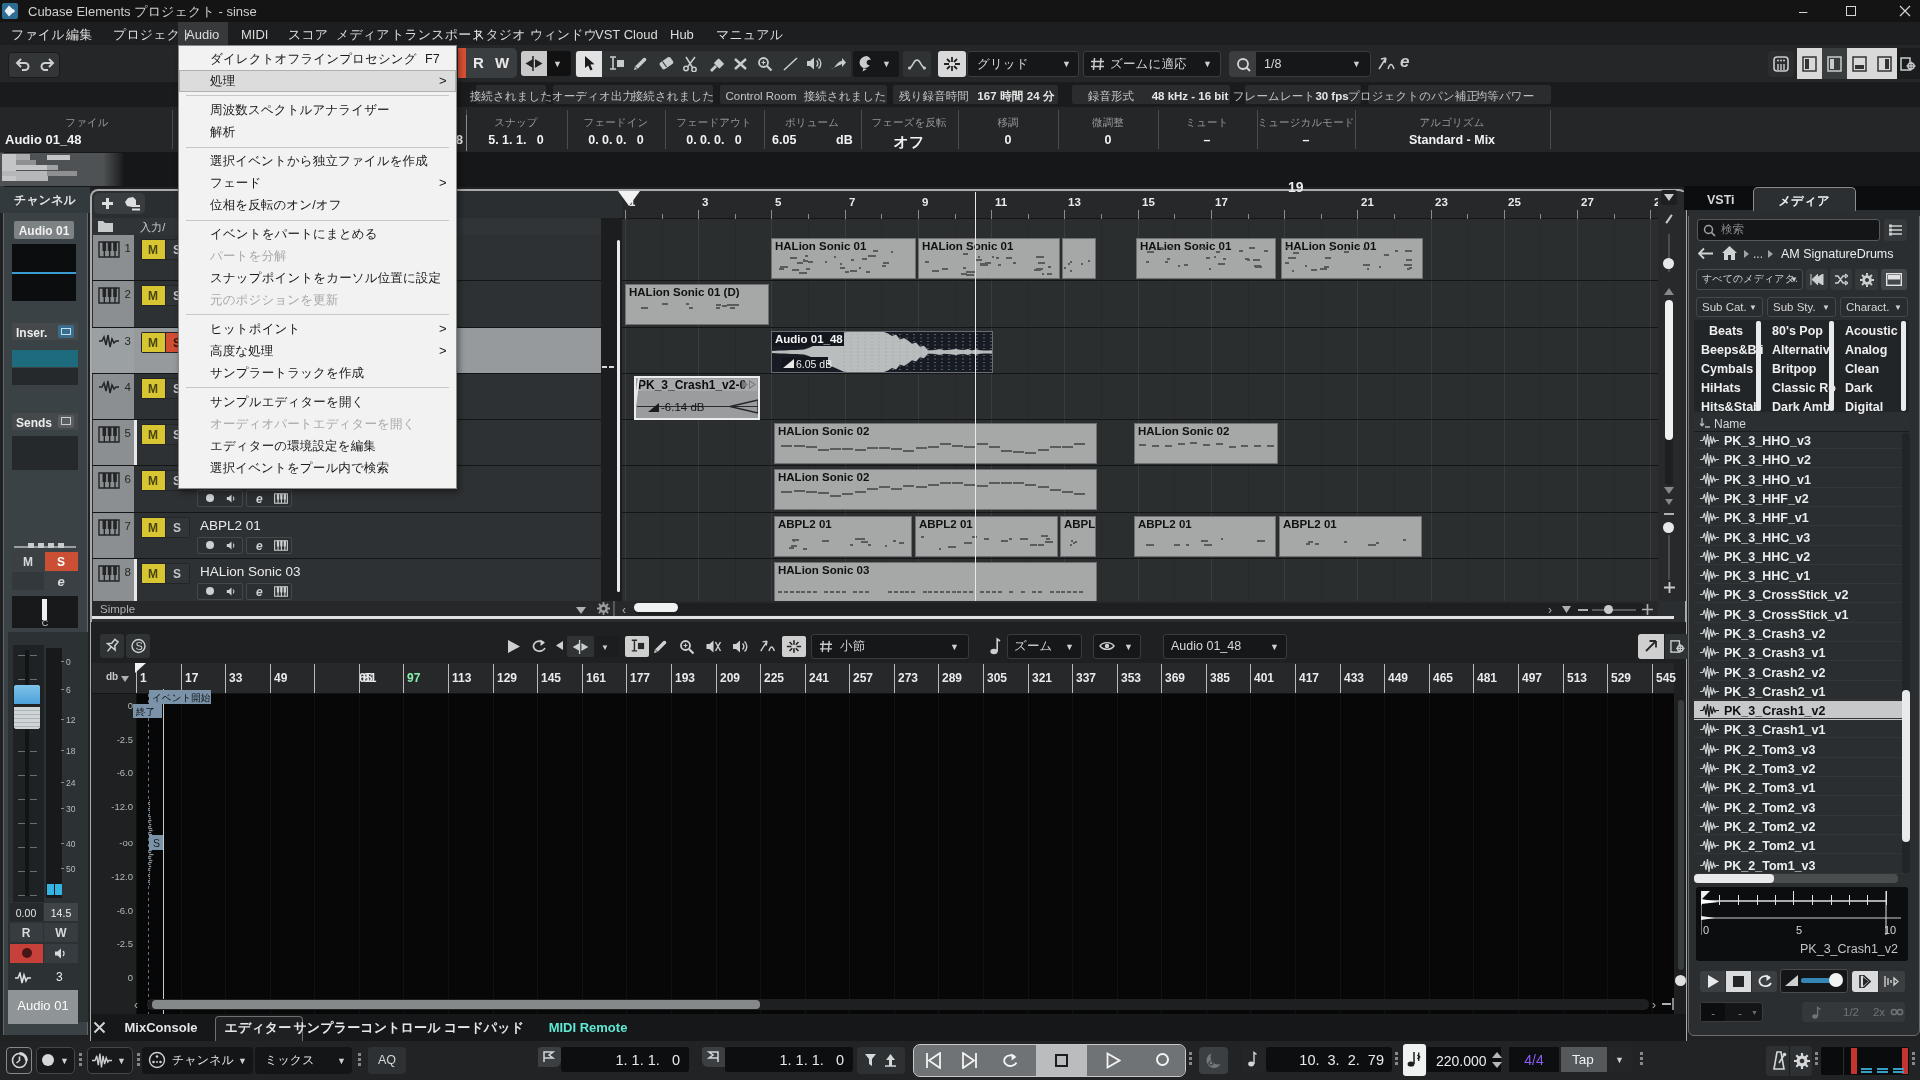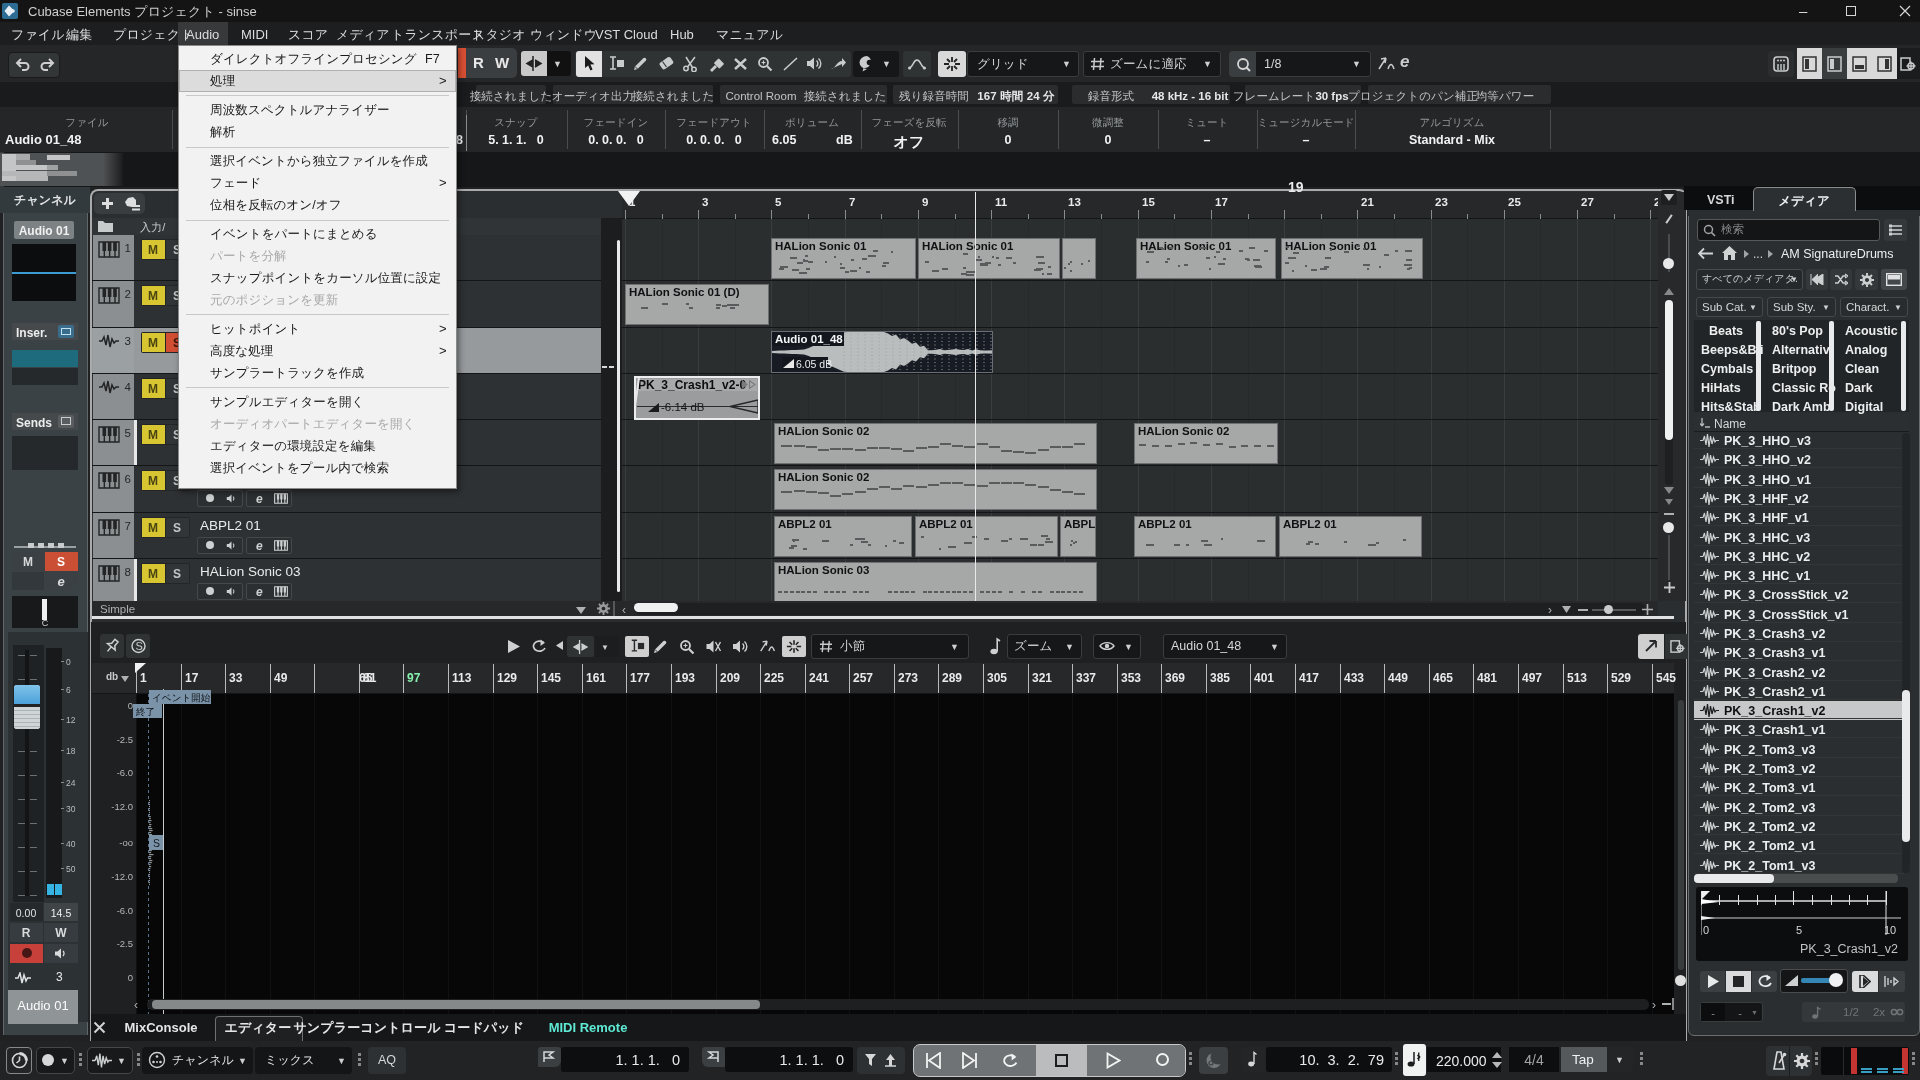--- a/index.html
+++ b/index.html
@@ -1683,21 +1683,21 @@
     <path d="M7 14 V2" stroke="#1a1b1c" stroke-width="1.5"></path>
     <path d="M10.5 5 L13 8 M10.5 9 L13 6 M11.75 2.5 V11" stroke="#1a1b1c" stroke-width="1.3"></path>
   </svg>
 <div class="ab" style="left:1427px;top:1047px;width:74px;height:25px;background:#0d0e0f"></div>
 <div class="ab" style="left:1436px;top:1054px;font-size:14px;color:#e8eaeb;font-weight:normal;white-space:nowrap;line-height:1;">220.000</div>
 <svg class="ab" style="left:1492px;top:1052px" width="10" height="16" viewBox="0 0 10 16">
     <path d="M5 0 L10 6 H0 Z" fill="#b4b8b9"></path>
     <path d="M5 16 L10 10 H0 Z" fill="#b4b8b9"></path>
   </svg>
 <div class="ab" style="left:1509px;top:1047px;width:50px;height:25px;background:#0d0e0f"></div>
-<div class="ab" style="left:1534px;top:1053px;transform:translateX(-50%);font-size:14px;color:#a3a3a3;font-weight:normal;white-space:nowrap;line-height:1;">4/4</div>
+<div class="ab" style="left:1534px;top:1053px;transform:translateX(-50%);font-size:14px;color:#8b5cf6;font-weight:normal;white-space:nowrap;line-height:1;">4/4</div>
 <div class="ab" style="left:1561px;top:1047px;width:46px;height:25px;background:#55595b"></div>
 <div class="ab" style="left:1583px;top:1053px;transform:translateX(-50%);font-size:13.5px;color:#f0f2f3;font-weight:normal;white-space:nowrap;line-height:1;">Tap</div>
 <div class="ab" style="left:1609px;top:1047px;width:24px;height:25px;background:#232527;border-radius:0 3px 3px 0"></div>
 <div class="ab" style="left:1615px;top:1056px;font-size:9px;color:#cdd0d1;font-weight:normal;white-space:nowrap;line-height:1;">▼</div>
 <div class="ab" style="left:1640px;top:1052px;width:3px;height:3px;background:#85898a;box-shadow:0 5px #85898a,0 10px #85898a"></div>
 <div class="ab" style="left:1766px;top:1046px;width:46px;height:30px;background:#2e3133;border-radius:4px"></div>
 <div class="ab" style="left:1789px;top:1046px;width:1px;height:30px;background:#1c1d1e"></div>
 <svg class="ab" style="left:1772px;top:1051px" width="16" height="19" viewBox="0 0 16 19">
     <path d="M5 1 L9 1 L12 18 L2 18 Z" fill="none" stroke="#d5d7d8" stroke-width="1.6"></path>
     <path d="M7 12 L12 4" stroke="#d5d7d8" stroke-width="1.6"></path>

